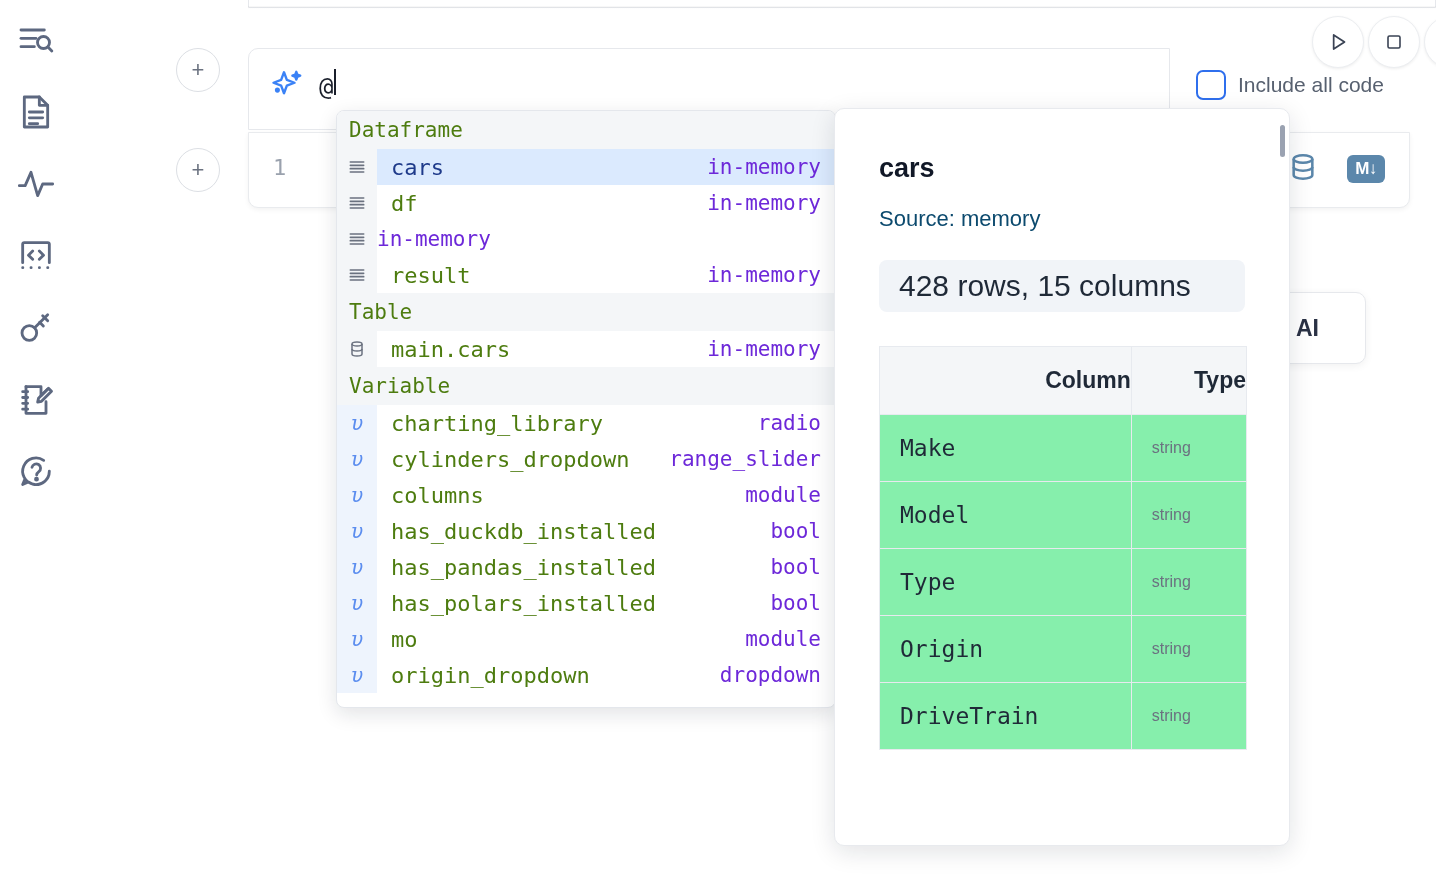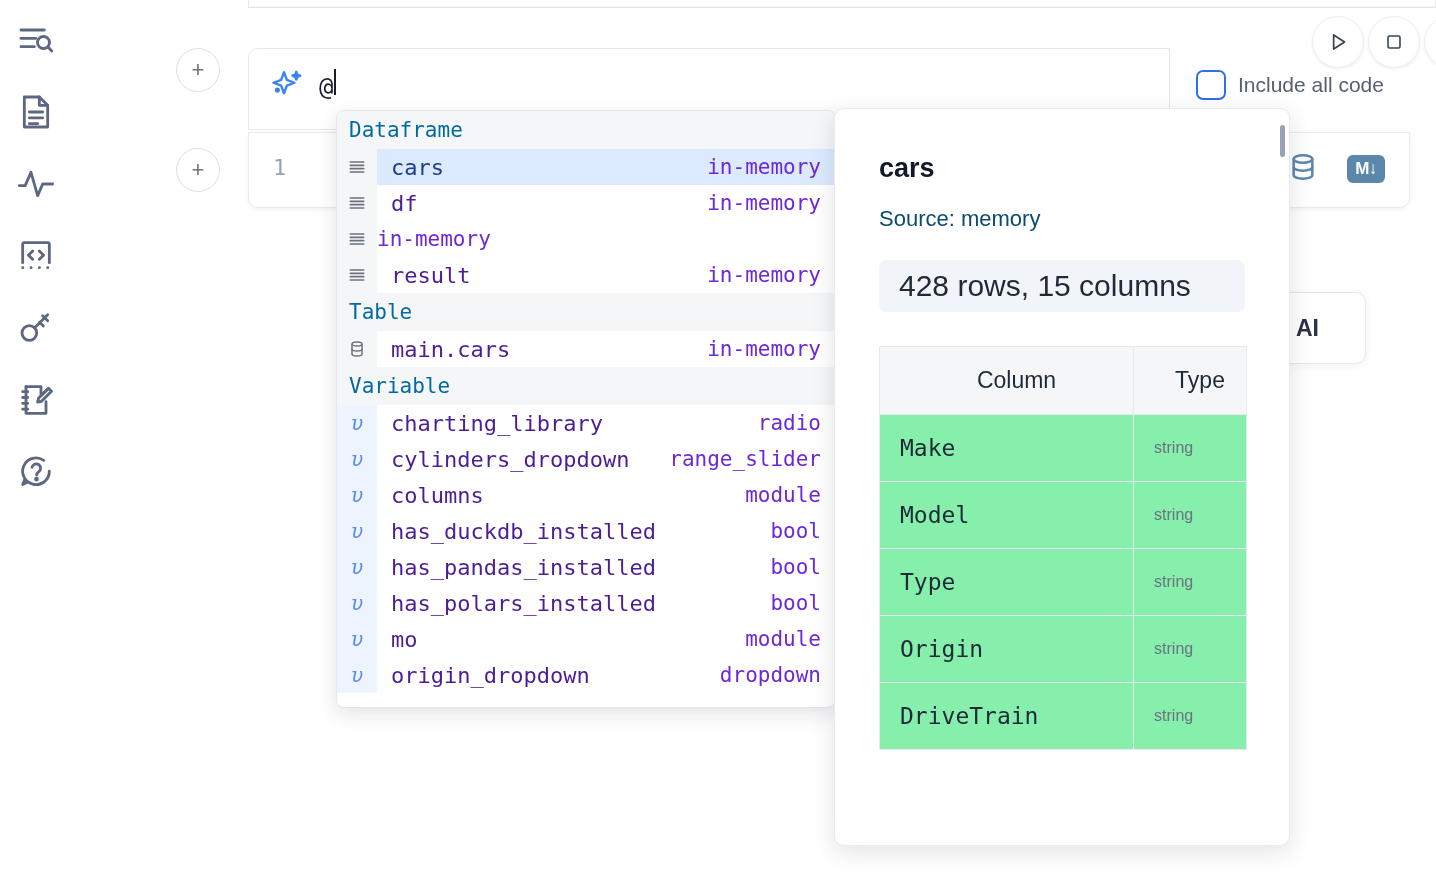--- a/index.html
+++ b/index.html
@@ -115,57 +115,57 @@
   }
 
   
   .ac-dropdown {
     position: absolute; left: 336px; top: 110px; width: 500px; height: 598px;
     background: #ffffff; border: 1px solid #e4e7ec; border-radius: 8px;
     box-shadow: 0 6px 20px rgba(15,23,42,0.12);
     overflow: hidden;
   }
   .ac-group-label {
-    height: 38px; background: #f4f6f8; color: #0369a1;
+    height: 38px; background: #f4f6f8; color: #4d7c0f;
     font-family: "DejaVu Sans Mono", monospace; font-size: 21px;
     display: flex; align-items: center; padding-left: 12px;
   }
   .ac-item {
     height: 36px; display: flex; align-items: center;
     font-family: "DejaVu Sans Mono", monospace; font-size: 22px;
     background: #ffffff; cursor: pointer;
   }
   .ac-item.selected { background: #dbeafe; }
   .ac-item.selected .ac-name { color: #1e3a8a; }
   .ac-gutter {
     width: 40px; flex: 0 0 40px; height: 100%;
     background: #f4f6f8; display: flex; align-items: center; justify-content: center;
     color: #6b7280;
   }
   .ac-item.var .ac-gutter { background: #eef4fd; color: #5b8def; font-style: italic; font-size: 20px; }
-  .ac-name { flex: 1; padding-left: 14px; color: #4c1d95; white-space: nowrap; }
+  .ac-name { flex: 1; padding-left: 14px; color: #4d7c0f; white-space: nowrap; }
   .ac-type { color: #6d28d9; padding-right: 14px; white-space: nowrap; font-size: 21px; }
 
   
   .detail-panel {
     position: absolute; left: 834px; top: 108px; width: 456px; height: 738px;
     background: #ffffff; border: 1px solid #e8eaee; border-radius: 10px;
     box-shadow: 0 6px 24px rgba(15,23,42,0.12);
     padding: 44px 44px 0 44px; overflow: hidden;
   }
   .dp-title { font-size: 27px; font-weight: bold; color: #111827; }
   .dp-source { font-size: 22px; color: #0c4a6e; margin-top: 22px; }
   .dp-shape {
     margin-top: 28px; height: 52px; background: #f1f4f8; border-radius: 8px;
     display: flex; align-items: center; padding-left: 20px;
     font-size: 30px; color: #1f2937;
   }
   .dp-table { margin-top: 34px; width: 368px; border-collapse: collapse; }
   .dp-table th {
-    background: #f4f6f8; text-align: center; font-weight: normal;
+    background: #f4f6f8; text-align: right; font-weight: bold;
     font-size: 23px; color: #1f2937; padding: 20px 0 20px 20px;
     border: 1px solid #e7eaef;
   }
   .dp-table td {
     border: 1px solid #e7eaef; padding: 20px 0 20px 20px;
     background: #86efac;
   }
   .dp-col-name { font-family: "DejaVu Sans Mono", monospace; font-size: 23px; color: #1f2937; }
   .dp-col-type { font-size: 16px; color: #6b7280; }
   .dp-scroll {

